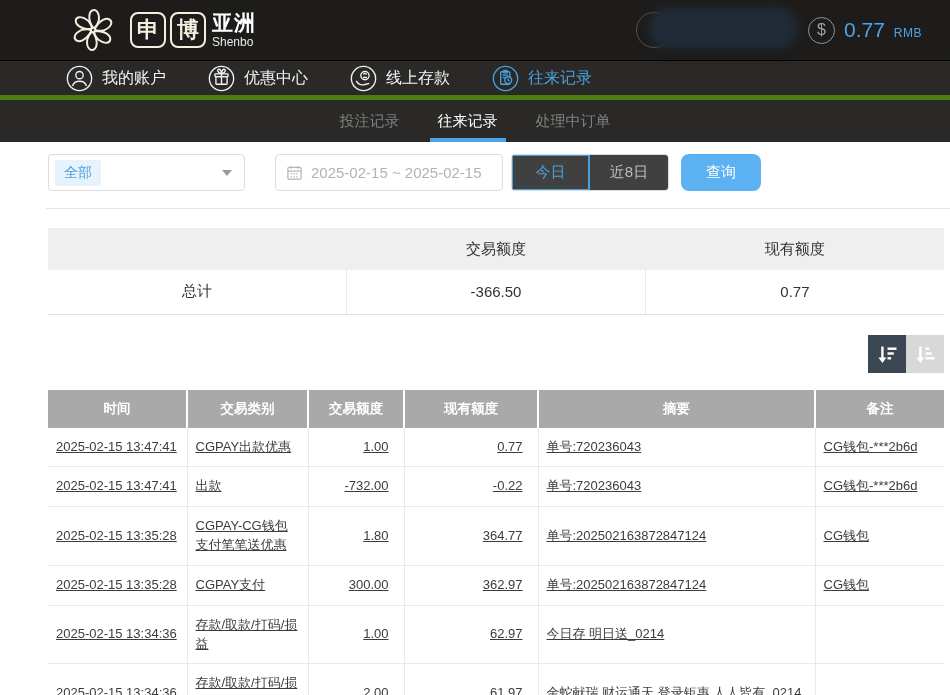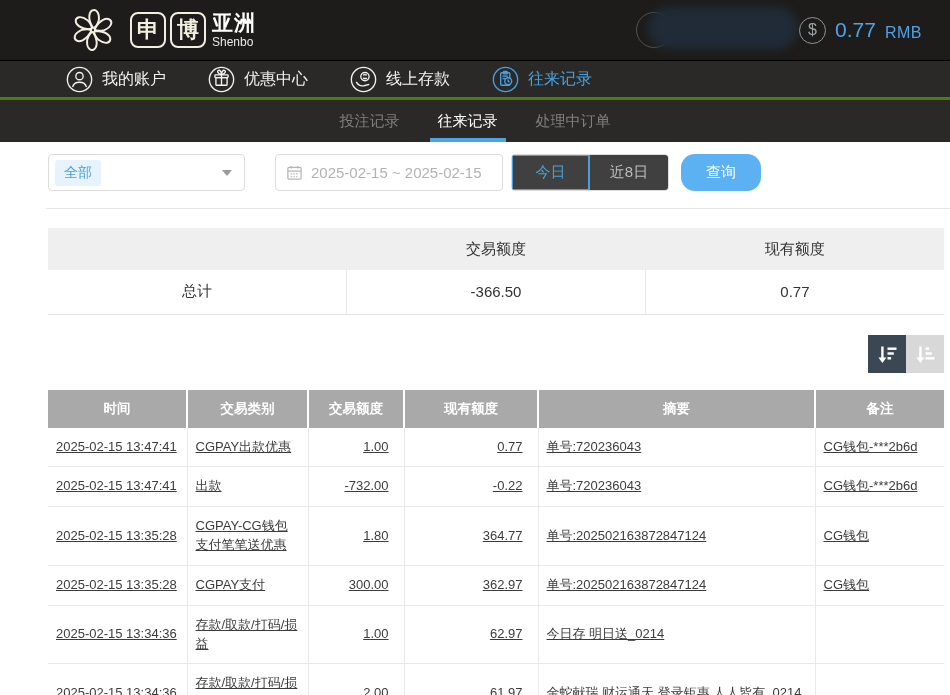--- a/index.html
+++ b/index.html
@@ -17,24 +17,24 @@
   .logo-region { font-size:21px; font-weight:bold; letter-spacing:1px; }
   .logo-en { font-size:12px; color:#e8e8e8; margin-top:3px; }
   .redact-circle { position:absolute; right:278px; top:12px; width:36px; height:36px;
     border:1px solid #56544f; border-radius:50%; }
   .redact-blob { position:absolute; right:152px; top:7px; width:150px; height:42px;
     background:#202b37; border-radius:22px; filter:blur(4px); }
   .balance { position:absolute; right:28px; top:0; height:60px; display:flex; align-items:center; gap:9px; }
   .coin-icon { width:27px; height:27px; border:1.5px solid #8f9497; border-radius:50%;
     color:#9ea3a6; font-size:16px; display:flex; align-items:center; justify-content:center; }
   .bal-amt { color:#4da3e8; font-size:21px; }
-  .bal-cur { color:#4da3e8; font-size:16px; letter-spacing:.5px; margin-top:5px; }
-
-  
-  .nav { height:40px; background:#2a2927; border-top:1px solid #000; border-bottom:3px solid #4d7c0f;
+  .bal-cur { color:#4da3e8; font-size:12px; letter-spacing:.5px; margin-top:5px; }
+
+  
+  .nav { height:40px; background:#2a2927; border-top:1px solid #000; border-bottom:5px solid #4d7c0f;
     display:flex; align-items:center; padding-left:66px; gap:42px; }
   .nav-item { display:flex; align-items:center; gap:9px; color:#f2f2f2; font-size:16px; cursor:pointer; }
   .nav-item svg { display:block; }
   .nav-item.active { color:#4aa0dc; }
 
   
   .subtabs { height:42px; background:#2a2927; display:flex; justify-content:center;
     align-items:stretch; gap:30px; }
   .subtab { color:#7f7f7f; font-size:15px; display:flex; align-items:center;
     padding:0 4px; position:relative; cursor:pointer; }
@@ -52,21 +52,21 @@
     border-top:6px solid #9b9b9b; }
   .datebox { width:228px; height:37px; border:1px solid #dcdcdc; border-radius:4px;
     display:flex; align-items:center; gap:8px; padding:0 10px; margin-right:8px;
     color:#b3b3b3; font-size:15px; cursor:pointer; }
   .rangegrp { display:flex; border:1px solid #dcdcdc; border-radius:4px; overflow:hidden;
     margin-right:12px; height:37px; }
   .rbtn { width:78px; height:100%; background:#404040; border:none; border-right:1px solid #dcdcdc;
     color:#bdbdbd; font-size:15px; cursor:pointer; font-family:inherit; }
   .rbtn:last-child { border-right:none; }
   .rbtn.active { color:#4aa0dc; box-shadow:inset 0 0 0 1px #4aa0dc; border-right-color:#4aa0dc; }
-  .qbtn { width:80px; height:37px; background:#5bb1f1; color:#fff; border:none; border-radius:14px;
+  .qbtn { width:80px; height:37px; background:#5bb1f1; color:#fff; border:none; border-radius:8px;
     font-size:15px; cursor:pointer; font-family:inherit; }
 
   .sep-line { height:1px; background:#e4e4e4; margin:17px 0 0 46px; width:904px; }
 
   
   .summary { width:896px; margin:19px 0 0 48px; border-collapse:collapse; table-layout:fixed; }
   .summary thead th { background:#efefef; height:42px; font-size:15px; font-weight:normal;
     color:#333; text-align:center; }
   .summary tbody td { height:44px; text-align:center; font-size:15px; color:#333;
     border-bottom:1px solid #e2e2e2; border-right:1px solid #e8e8e8; }

